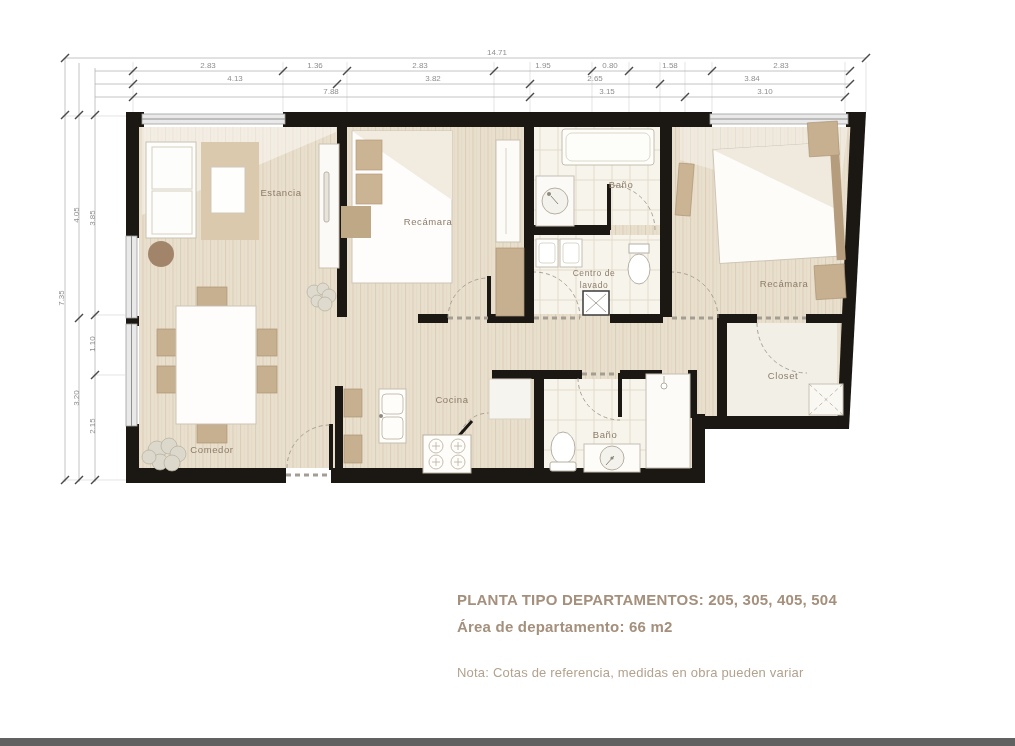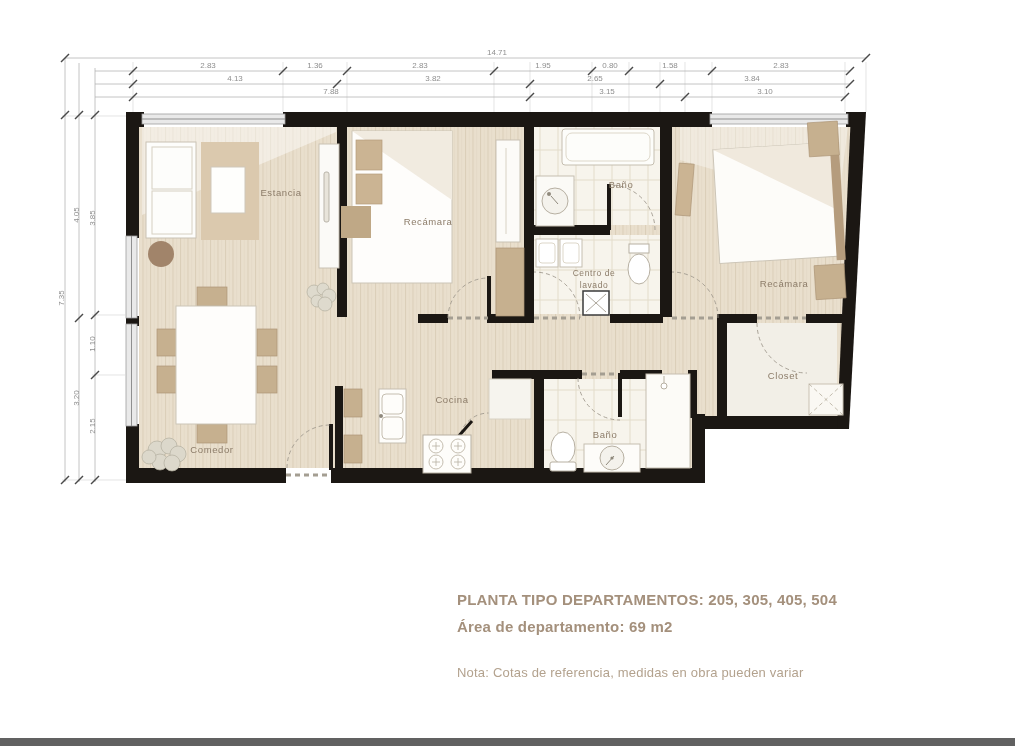--- a/index.html
+++ b/index.html
@@ -364,18 +364,18 @@
       <text class="dim-text" transform="rotate(-90 76 398)" x="76" y="401">3.20</text>
       <text class="dim-text" transform="rotate(-90 92 218)" x="92" y="221">3.85</text>
       <text class="dim-text" transform="rotate(-90 92 344)" x="92" y="347">1.10</text>
       <text class="dim-text" transform="rotate(-90 92 426)" x="92" y="429">2.15</text>
     </g>
   </g>
 </svg>
 
   <div class="titles">
     <div class="title-line t1">PLANTA TIPO DEPARTAMENTOS: 205, 305, 405, 504</div>
-    <div class="title-line t2">Área de departamento: 69 m2</div>
+    <div class="title-line t2">Área de departamento: 66 m2</div>
     <div class="note-line">Nota: Cotas de referencia, medidas en obra pueden variar</div>
   </div>
 
   <div class="bottom-bar"></div>
 </div>
 
 </body></html>

